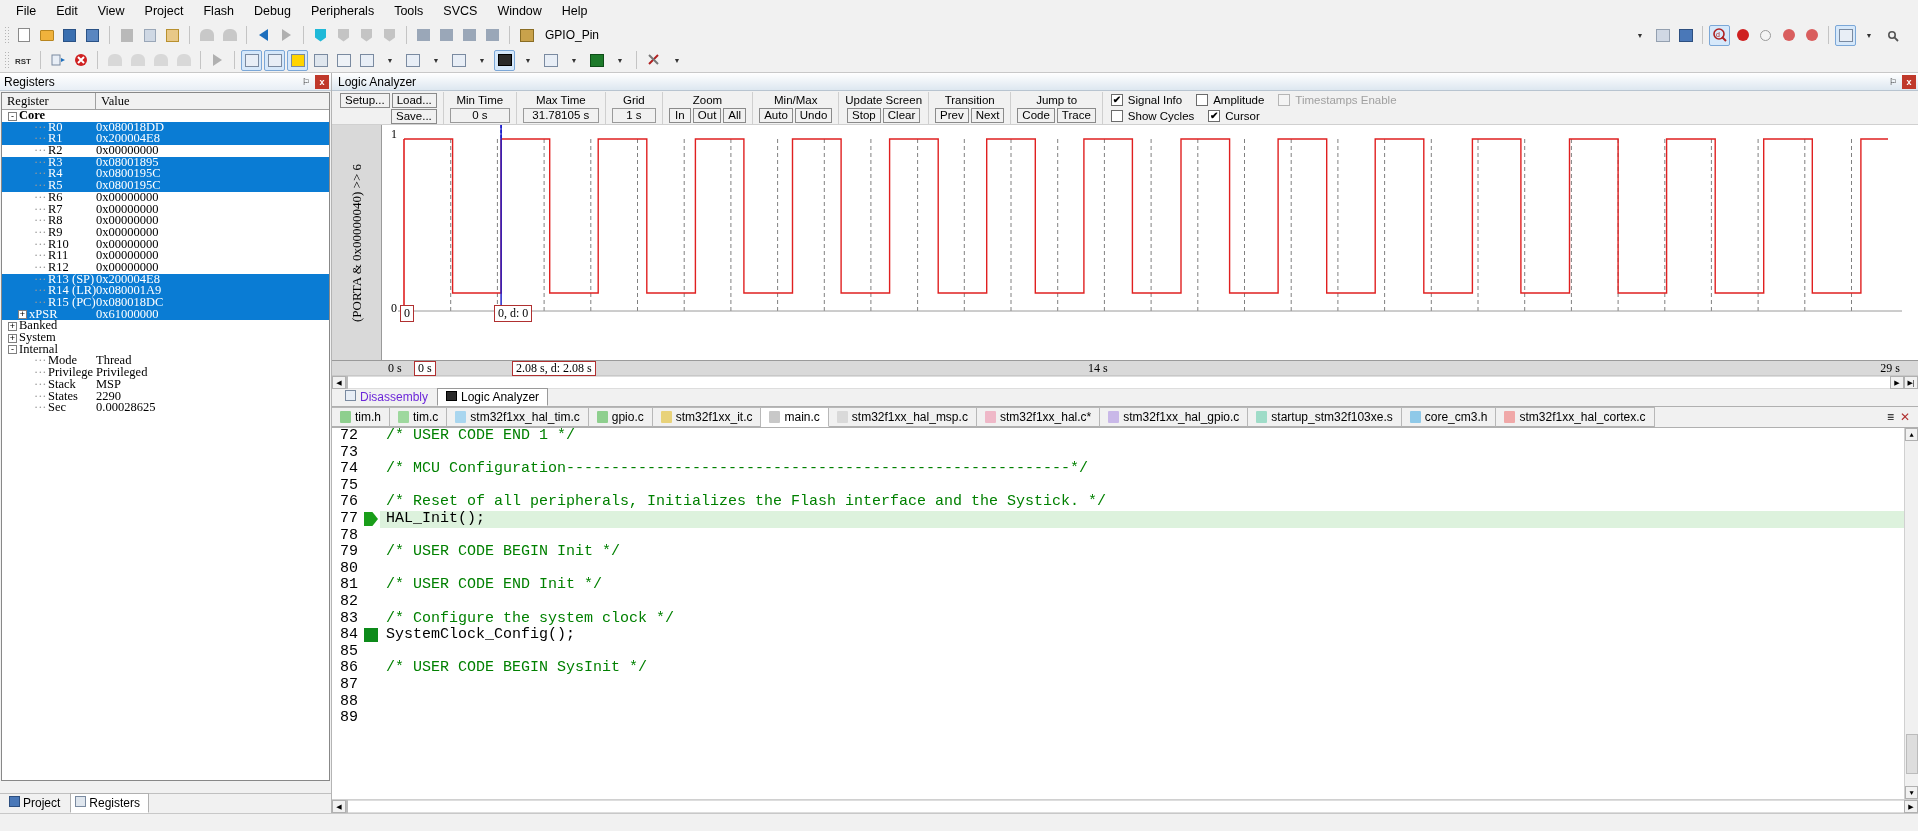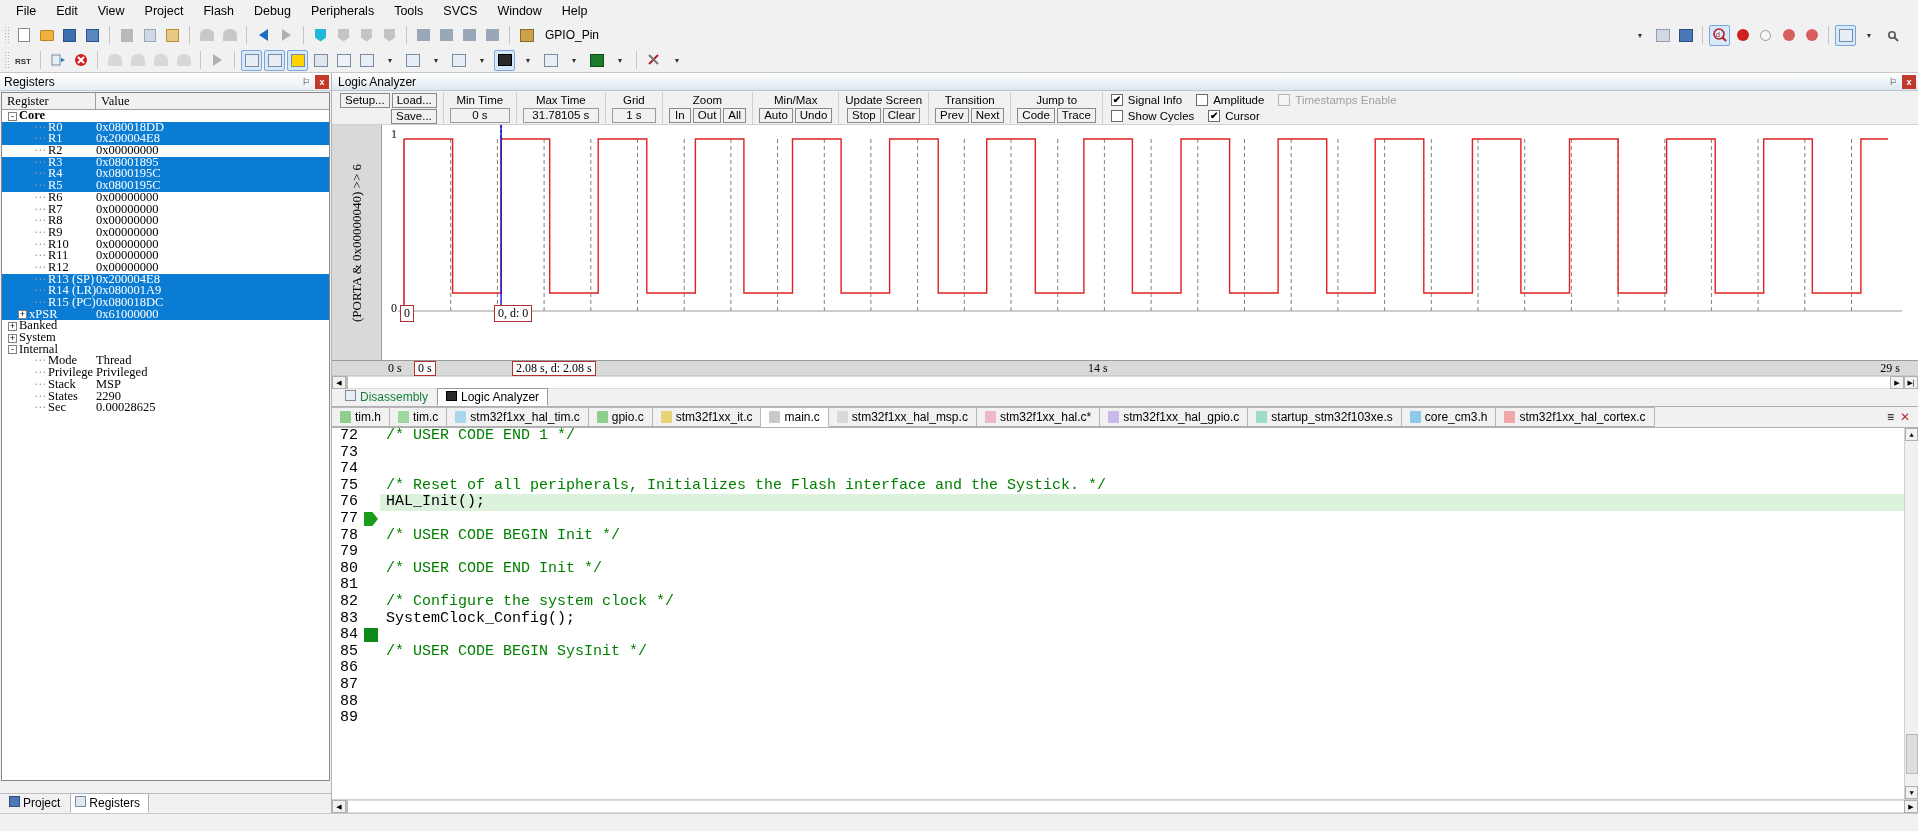--- a/index.html
+++ b/index.html
@@ -117,21 +117,21 @@
   .sc-btn { width: 14px; height: 13px; border: 1px solid #b0b0b0; background: #f1f1f1;
             font-size: 7px; display: flex; align-items: center; justify-content: center; }
   .sc-track { flex: 1; height: 13px; background: #fff; border-top:1px solid #ddd; border-bottom:1px solid #ddd; }
   .sc-thumb { height: 13px; background: #ddd; border: 1px solid #bbb; }
 
   .view-tabs { height: 18px; display: flex; align-items: flex-end; background: #f1f1f1;
                border-bottom: 1px solid #b0b0b0; padding-left: 4px; }
   .vtab { display: flex; align-items: center; gap: 4px; padding: 1px 8px; font-size: 12px;
           border: 1px solid transparent; }
   .vtab.active { background: #fff; border: 1px solid #9a9a9a; border-bottom-color: #fff; font-weight: normal; }
-  .vtab.inactive { color: #15803d; }
+  .vtab.inactive { color: #6d28d9; }
 
   
   .editor { flex: 1; display: flex; flex-direction: column; min-height: 0; background: #fff; }
   .file-tabs { height: 21px; display: flex; align-items: stretch; background: #f1f1f1;
                border-bottom: 1px solid #b0b0b0; overflow: hidden; }
   .ftab { display: flex; align-items: center; gap: 4px; padding: 0 8px; font-size: 12px;
           border-right: 1px solid #b8b8b8; border-top: 1px solid #b8b8b8;
           border-bottom: 1px solid #b0b0b0; white-space: nowrap; position: relative; }
   .ftab.active { background: #fff; border-bottom-color: #fff; }
   .ftab-icon { width: 11px; height: 12px; border-radius: 1px; display:inline-block; }
@@ -807,20 +807,21 @@
               <div class="cline" style="padding-left: 0px;">88</div>
               <div class="cline" style="padding-left: 0px;">89</div>
             </div>
           <div class="marks" id="marks">
               <span class="mark arrow" style="top: 84px;"></span>
               <span class="mark stop" style="top: 200.2px;"></span>
             </div>
           <div class="code-lines" id="code-lines">
               <div class="cline"><span class="cmt">/* USER CODE END 1 */</span></div>
               <div class="cline"></div>
+              <div class="cline"><span class="cmt">/* MCU Configuration--------------------------------------------------------*/</span></div>
               <div class="cline"></div>
               <div class="cline"><span class="cmt">/* Reset of all peripherals, Initializes the Flash interface and the Systick. */</span></div>
               <div class="cline hl">HAL_Init();</div>
               <div class="cline"></div>
               <div class="cline"><span class="cmt">/* USER CODE BEGIN Init */</span></div>
               <div class="cline"></div>
               <div class="cline"><span class="cmt">/* USER CODE END Init */</span></div>
               <div class="cline"></div>
               <div class="cline"><span class="cmt">/* Configure the system clock */</span></div>
               <div class="cline">SystemClock_Config();</div>

